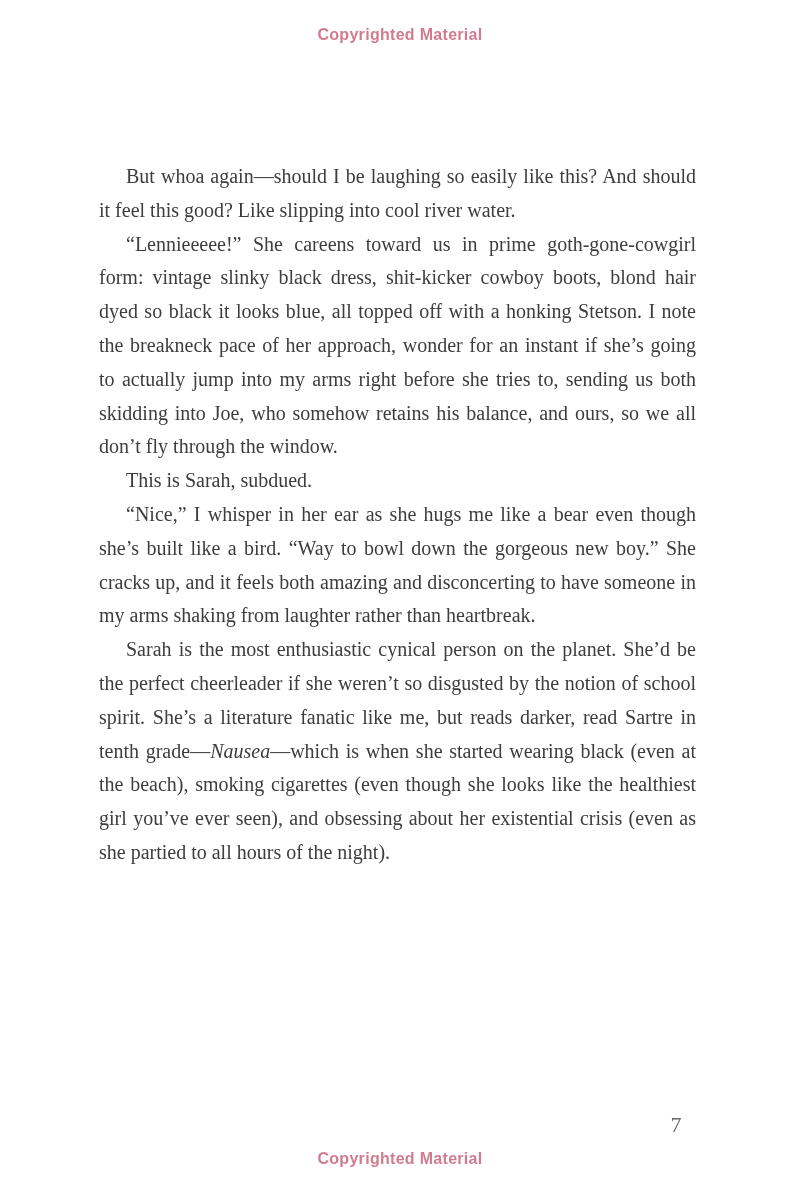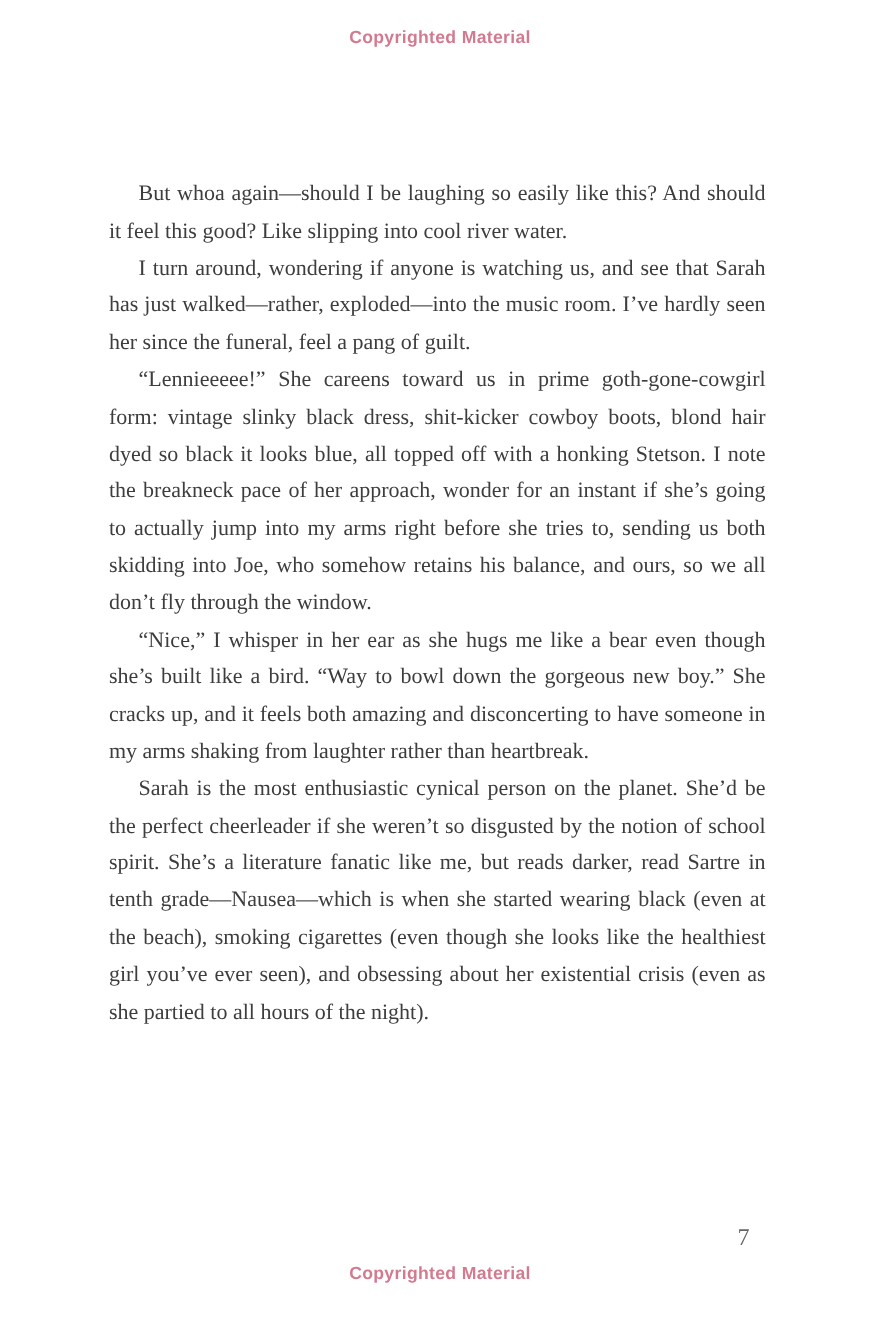--- a/index.html
+++ b/index.html
@@ -37,43 +37,43 @@
     line-height: 33.8px;
     color: #3d3d3d;
     text-align: justify;
     margin-top: 48px;
   }
   .body-text p {
     margin: 0;
     padding: 0;
     text-indent: 27px;
   }
-  .seg-italic { }
+  .seg-italic { font-style: italic; }
   .page-number {
     position: absolute;
     left: 655px;
     top: 1112px;
     width: 42px;
     text-align: center;
     font-family: "Liberation Serif", serif;
     font-size: 22px;
     color: #666666;
   }
 </style>
 </head>
 <body>
 
 <div class="page">
 
   <div class="notice top">Copyrighted Material</div>
 
   <main class="body-text">
       <p><span>But whoa again—should I be laughing so easily like this? And should it feel this good? Like slipping into cool river water.</span></p>
-      <p><span>I turn around, wondering if anyone is watching us, and see that Sarah has just walked—rather, exploded—into the music room. I’ve hardly seen her since the funeral, feel a pang of guilt.</span></p>
       <p><span>“Lennieeeee!” She careens toward us in prime goth-gone-cowgirl form: vintage slinky black dress, shit-kicker cowboy boots, blond hair dyed so black it looks blue, all topped off with a honking Stetson. I note the breakneck pace of her approach, wonder for an instant if she’s going to actually jump into my arms right before she tries to, sending us both skidding into Joe, who somehow retains his balance, and ours, so we all don’t fly through the window.</span></p>
+      <p><span>This is Sarah, subdued.</span></p>
       <p><span>“Nice,” I whisper in her ear as she hugs me like a bear even though she’s built like a bird. “Way to bowl down the gorgeous new boy.” She cracks up, and it feels both amazing and disconcerting to have someone in my arms shaking from laughter rather than heartbreak.</span></p>
       <p><span>Sarah is the most enthusiastic cynical person on the planet. She’d be the perfect cheerleader if she weren’t so disgusted by the notion of school spirit. She’s a literature fanatic like me, but reads darker, read Sartre in tenth grade—</span><span class="seg-italic">Nausea</span><span>—which is when she started wearing black (even at the beach), smoking cigarettes (even though she looks like the healthiest girl you’ve ever seen), and obsessing about her existential crisis (even as she partied to all hours of the night).</span></p>
     </main>
 
   <div class="page-number">7</div>
 
   <div class="notice bottom">Copyrighted Material</div>
 
 </div>
 

